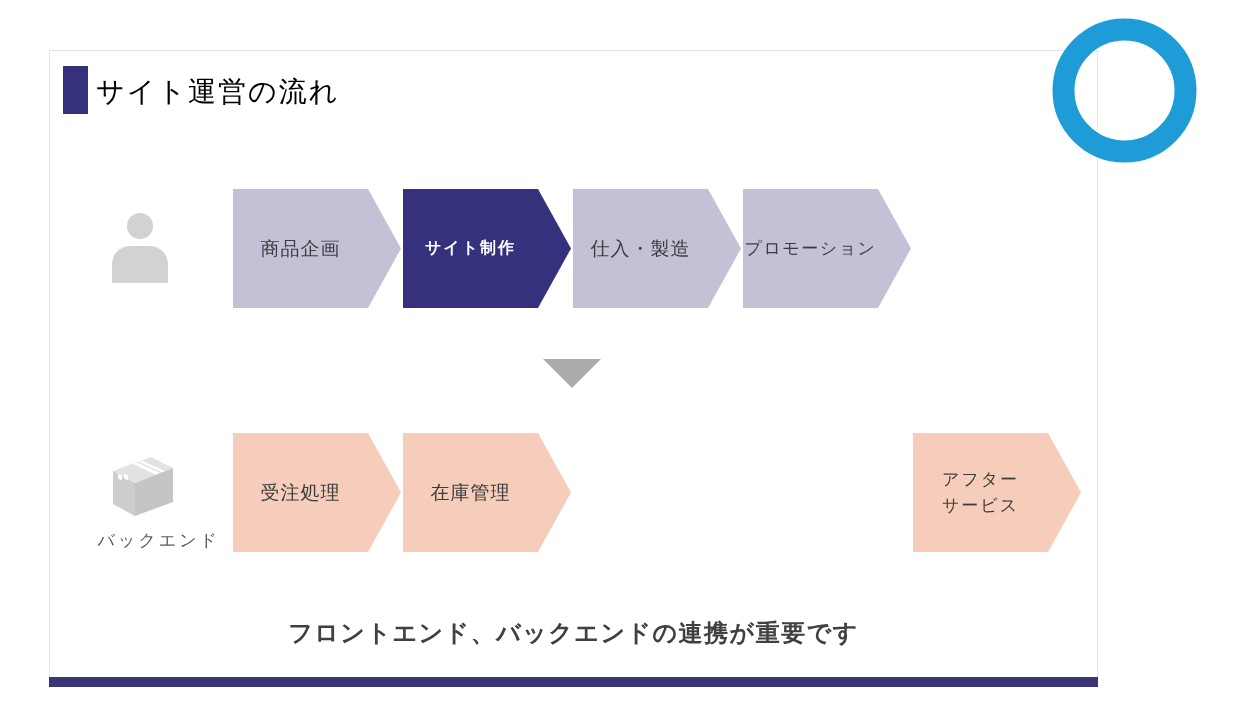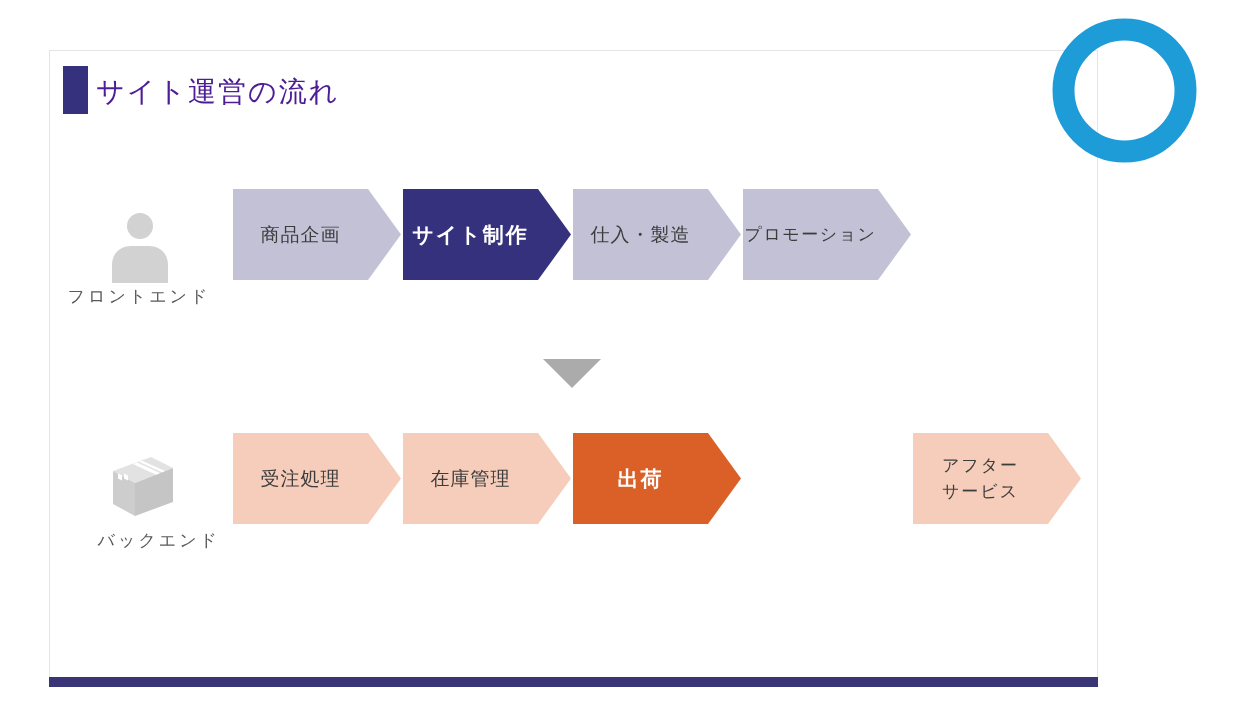--- a/index.html
+++ b/index.html
@@ -8,40 +8,40 @@
   .page { position:relative; width:1250px; height:703px; background:#ffffff; overflow:hidden; }
 
   
   .slide { position:absolute; left:49px; top:50px; width:1049px; height:637px;
            background:#ffffff; border:1px solid #e4e4e8; }
 
   
   .title-accent { position:absolute; left:13px; top:15px; width:25px; height:48px;
                   background:var(--accent-navy); }
   .title { position:absolute; left:46px; top:24px; font-size:28px; line-height:34px;
-           color:#4c1d95; font-weight:500; letter-spacing:2px; white-space:nowrap; }
+           color:#000000; font-weight:500; letter-spacing:2px; white-space:nowrap; }
   .person-svg { position:absolute; left:56px; top:158px; width:66px; height:74px; }
   .box-svg { position:absolute; left:53px; top:401px; width:76px; height:66px; }
   .row-label { position:absolute; left:8px; width:162px; text-align:center;
                font-size:17px; color:#595959; letter-spacing:3px; white-space:nowrap; }
   .row-label.front { top:234px; }
   .row-label.back  { top:478px;text-align:right; }
 
   
-  .chev { position:absolute; width:168px; height:91px;
+  .chev { position:absolute; width:168px; height:119px;
           clip-path:polygon(0 0, 135px 0, 100% 50%, 135px 100%, 0 100%);
           display:flex; align-items:center; justify-content:center;
           padding-right:33px; }
   .chev span { font-size:19px; color:#3c3c3c; letter-spacing:1px; white-space:nowrap; }
   .row1 { top:138px; } .row2 { top:382px; }
   .lav    { background:var(--lavender); }
   .peach  { background:var(--peach); }
   .navy   { background:var(--accent-navy); }
   .orange { background:var(--orange); }
-  .navy span, .orange span { color:#ffffff; font-weight:bold; font-size:21px; letter-spacing:2px; }
+  .navy span, .orange span { color:#ffffff; font-weight:bold; font-size:16px; letter-spacing:2px; }
   .chev.small span { font-size:17px; letter-spacing:1.5px; }
   .chev .wrap2 { display:inline-block; width:88px; line-height:1.5; text-align:center;
                  font-size:17px; letter-spacing:2px; white-space:normal; word-break:break-all; }
 
   .c1 { left:183px; } .c2 { left:353px; } .c3 { left:523px;font-family:Liberation Mono, monospace; }
   .c4 { left:693px; } .c5 { left:863px; }
 
   
   .down-triangle { position:absolute; left:493px; top:308px; width:58px; height:29px;
                    background:var(--triangle-gray); clip-path:polygon(0 0,100% 0,50% 100%); }
@@ -64,21 +64,20 @@
 
   <div class="slide">
 
     <div class="title-accent"></div>
     <h1 class="title">サイト運営の流れ</h1>
 
     <svg class="person-svg" viewBox="0 0 66 74">
       <circle cx="34" cy="17" r="13" fill="#d2d2d2"></circle>
       <path d="M6 74 L6 56 C6 43 16 37 25 37 L43 37 C52 37 62 43 62 56 L62 74 Z" fill="#d2d2d2"></path>
     </svg>
-    <div class="row-label front">フロントエンド</div>
 
     <div class="chev row1 c1 lav">
       <span>商品企画</span>
     </div>
     <div class="chev row1 c2 navy">
       <span>サイト制作</span>
     </div>
     <div class="chev row1 c3 lav">
       <span>仕入・製造</span>
     </div>
@@ -98,27 +97,25 @@
       <rect x="21" y="23.5" width="4" height="5" fill="#ffffff" transform="skewY(28) translate(0,-13.2)"></rect>
     </svg>
     <div class="row-label back">バックエンド</div>
 
     <div class="chev row2 c2 peach">
       <span>在庫管理</span>
     </div>
     <div class="chev row2 c1 peach">
       <span>受注処理</span>
     </div>
-    <div class="chev row2 c3 orange">
-      <span>出荷</span>
-    </div>
     <div class="chev row2 c5 peach">
       <span class="wrap2">アフターサービス</span>
     </div>
 
+    <div class="caption">フロントエンド、バックエンドの連携が重要です</div>
 
     <div class="bottom-bar"></div>
   </div>
 
   <svg class="ring" viewBox="0 0 145 145">
     <circle cx="72.5" cy="72.5" r="61" fill="none" stroke="#1e9cd7" stroke-width="22"></circle>
   </svg>
 
 </div>
 

